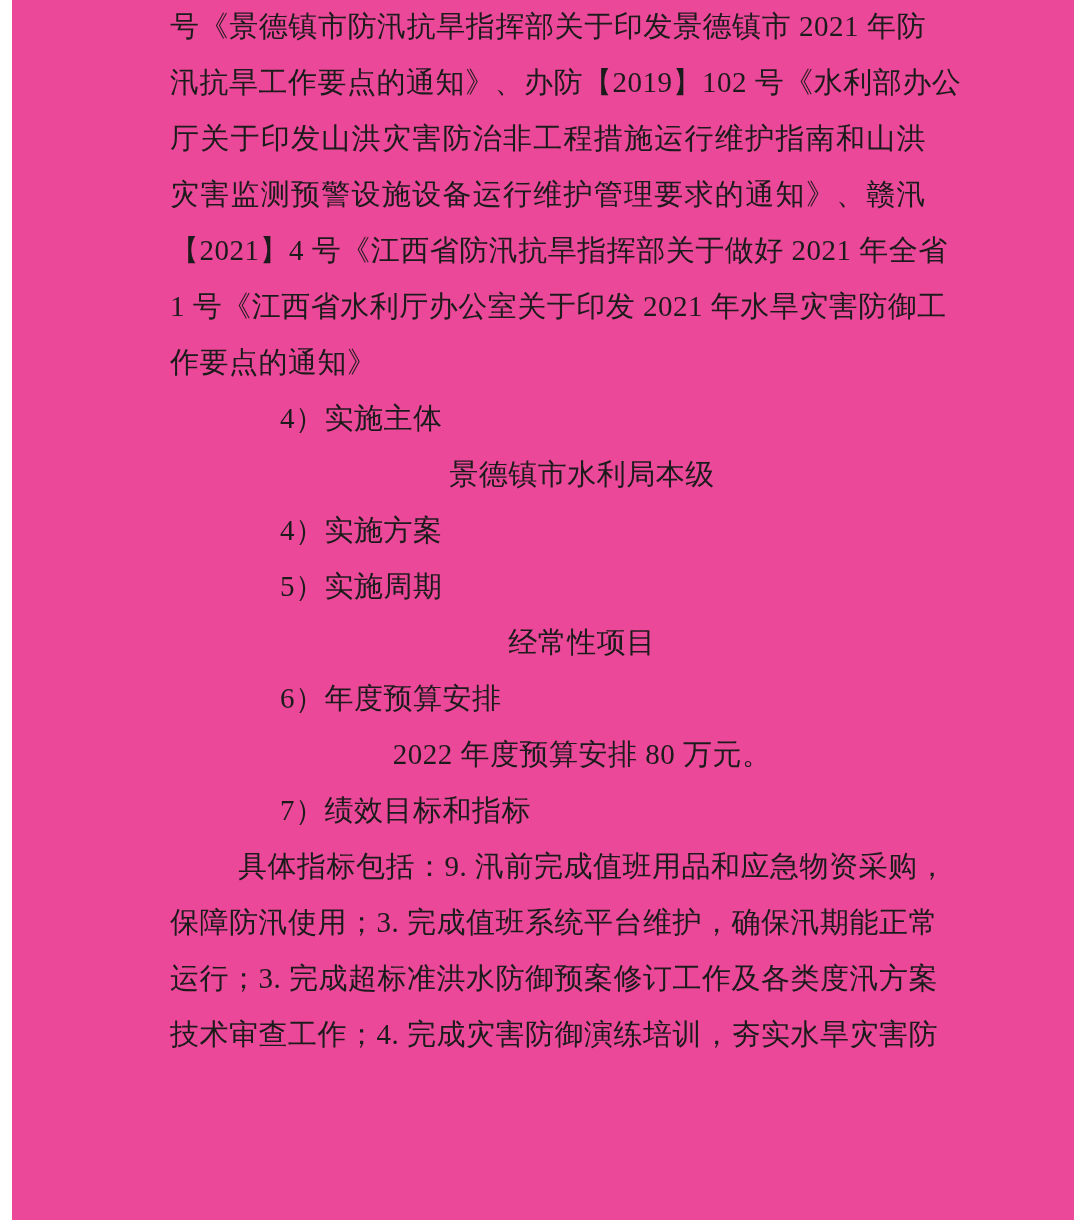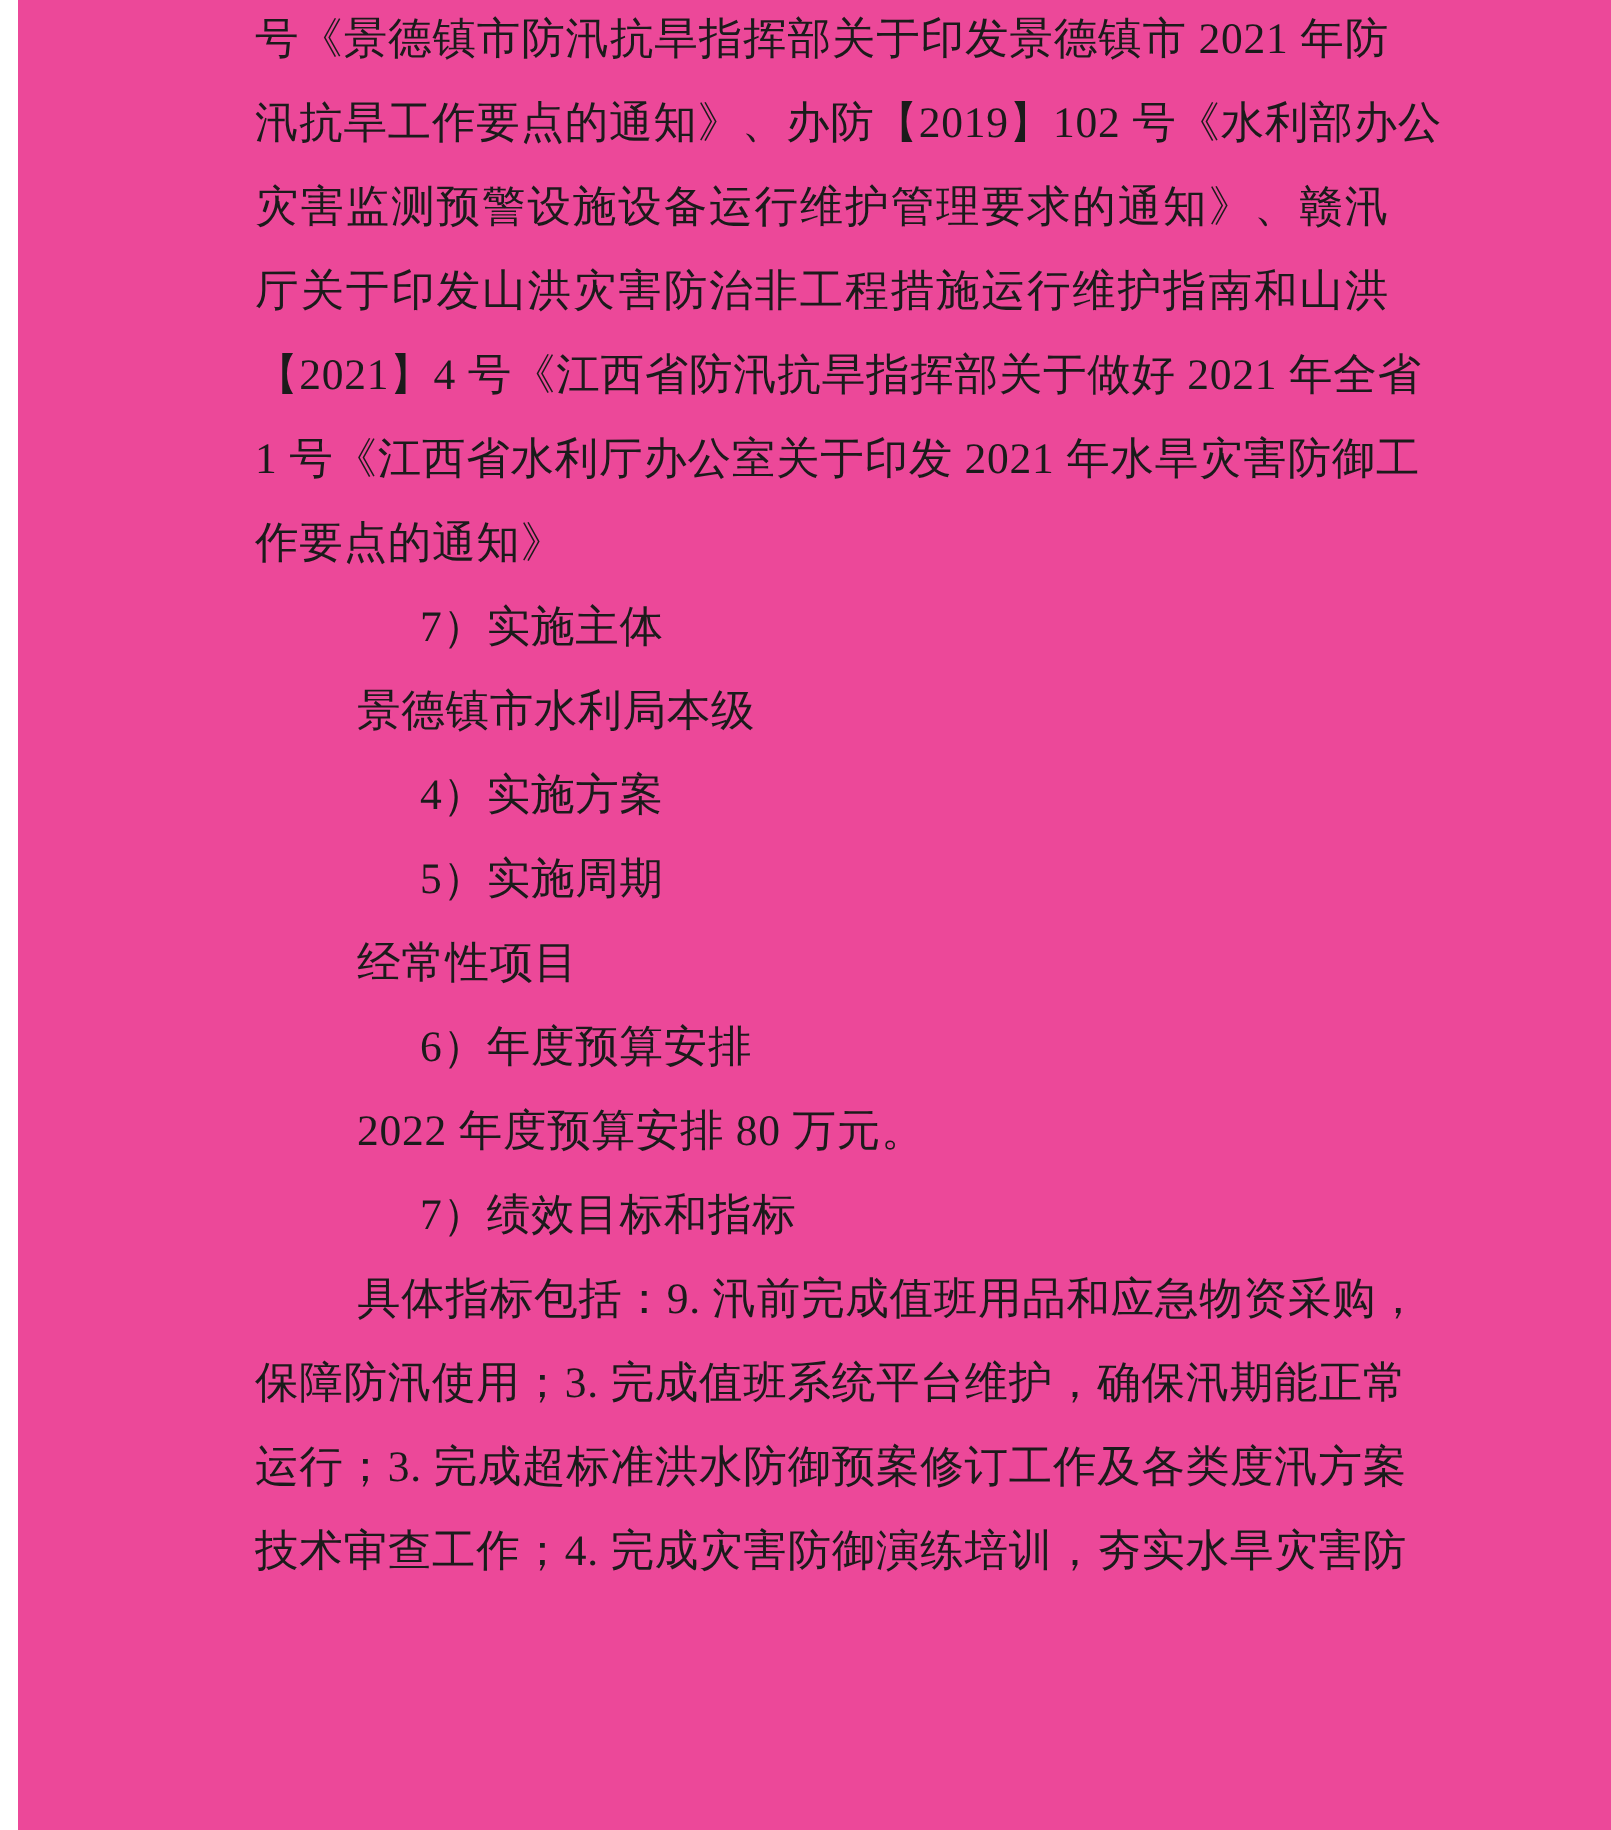--- a/index.html
+++ b/index.html
@@ -38,39 +38,40 @@
     letter-spacing: 0.5px;
   }
   
   .line.fill {
     text-align: justify;
     text-align-last: justify;
   }
   
   .line.indent-para {
     padding-left: 68px;
+    text-align: center;
   }
   
   .line.indent-heading {
     padding-left: 110px;
   }
 </style>
 </head>
 <body>
 
 <div class="page">
   <div class="text-block" id="lines-container">
       <div class="line fill">号《景德镇市防汛抗旱指挥部关于印发景德镇市 2021 年防</div>
       <div class="line fill">汛抗旱工作要点的通知》、办防【2019】102 号《水利部办公</div>
+      <div class="line fill">厅关于印发山洪灾害防治非工程措施运行维护指南和山洪</div>
       <div class="line fill">灾害监测预警设施设备运行维护管理要求的通知》、赣汛</div>
-      <div class="line fill">厅关于印发山洪灾害防治非工程措施运行维护指南和山洪</div>
       <div class="line fill">【2021】4 号《江西省防汛抗旱指挥部关于做好 2021 年全省</div>
       <div class="line fill">1 号《江西省水利厅办公室关于印发 2021 年水旱灾害防御工</div>
       <div class="line">作要点的通知》</div>
-      <div class="line indent-heading">7）实施主体</div>
+      <div class="line indent-heading">4）实施主体</div>
       <div class="line indent-para">景德镇市水利局本级</div>
       <div class="line indent-heading">4）实施方案</div>
       <div class="line indent-heading">5）实施周期</div>
       <div class="line indent-para">经常性项目</div>
       <div class="line indent-heading">6）年度预算安排</div>
       <div class="line indent-para">2022 年度预算安排 80 万元。</div>
       <div class="line indent-heading">7）绩效目标和指标</div>
       <div class="line indent-para fill">具体指标包括：9. 汛前完成值班用品和应急物资采购，</div>
       <div class="line fill">保障防汛使用；3. 完成值班系统平台维护，确保汛期能正常</div>
       <div class="line fill">运行；3. 完成超标准洪水防御预案修订工作及各类度汛方案</div>

